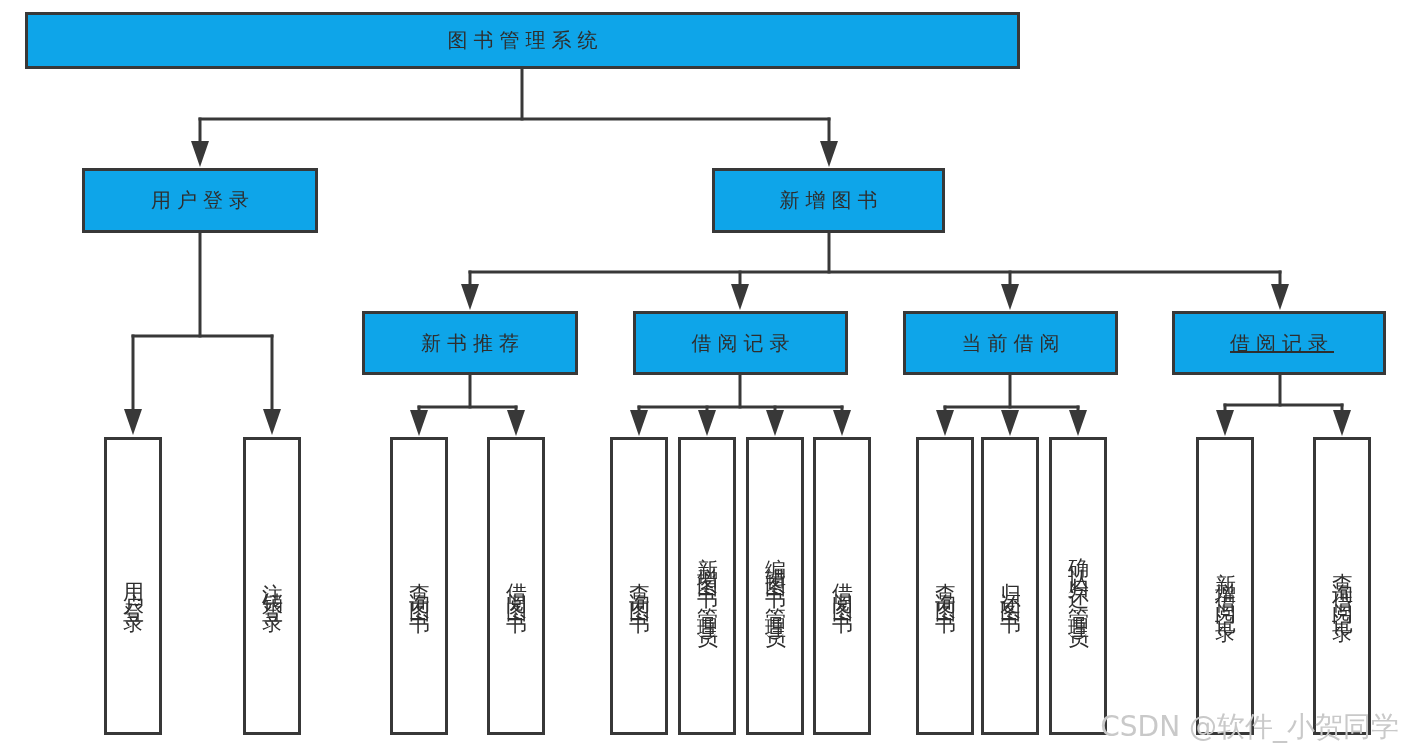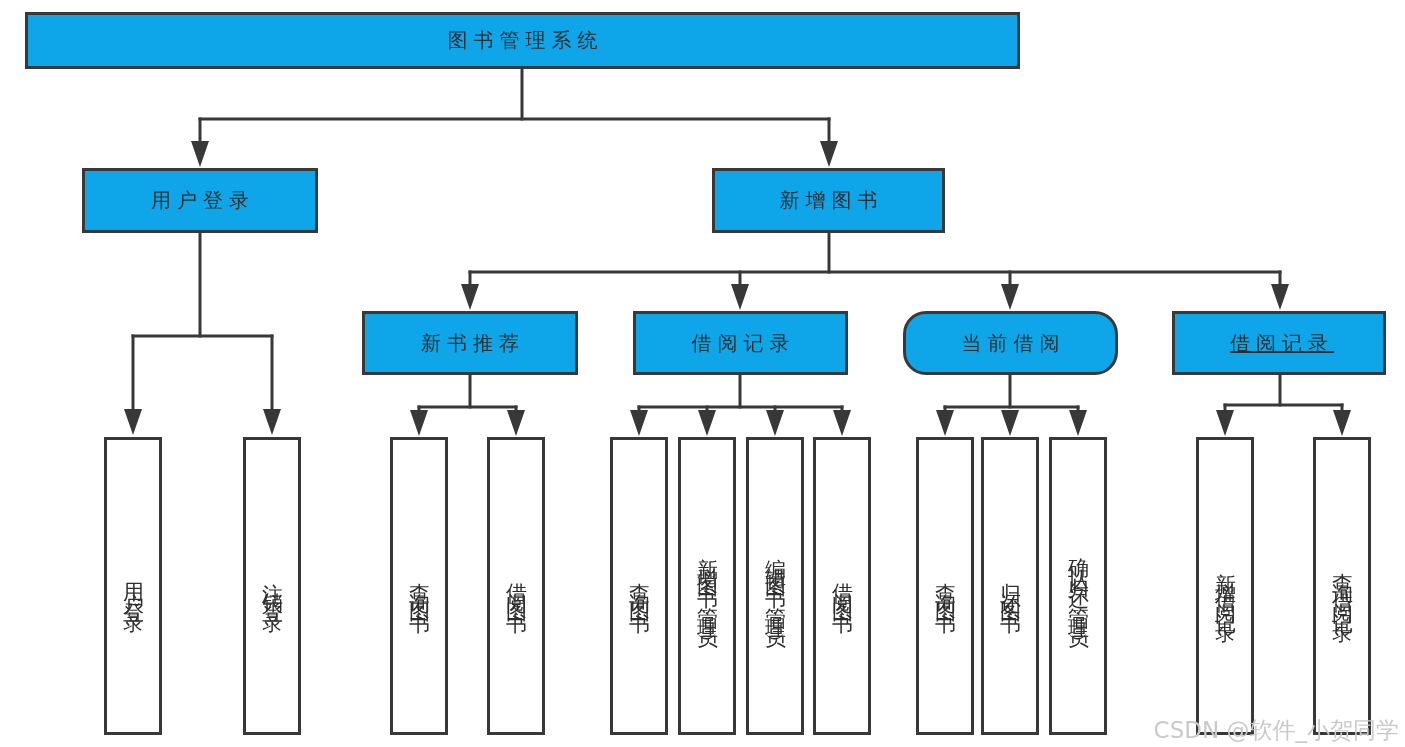--- a/index.html
+++ b/index.html
@@ -56,21 +56,21 @@
     text-orientation:mixed;
     font-size:21px;
     letter-spacing:10px;
     color:var(--text);
     line-height:1;
   }
   .watermark{
     position:absolute;
     right:6px;
     bottom:1px;
-    font-size:23px;
+    font-size:28px;
     color:var(--watermark);
     z-index:5;
     white-space:nowrap;
   }
 </style>
 </head>
 <body>
 
 <div class="stage">
 
@@ -135,21 +135,21 @@
     <polygon points="1333,410 1351,410 1342,436" fill="#383838" stroke="none"></polygon>
   </svg>
 
   <div class="node" style="left:25px;top:12px;width:995px;height:57px;">图书管理系统</div>
 
   <div class="node" style="left:82px;top:168px;width:236px;height:65px;">用户登录</div>
   <div class="node" style="left:712px;top:168px;width:233px;height:65px;">新增图书</div>
 
   <div class="node" style="left:362px;top:311px;width:216px;height:64px;">新书推荐</div>
   <div class="node" style="left:633px;top:311px;width:215px;height:64px;">借阅记录</div>
-  <div class="node" style="left:903px;top:311px;width:215px;height:64px;border-radius:23px;">当前借阅</div>
+  <div class="node" style="left:903px;top:311px;width:215px;height:64px;">当前借阅</div>
   <div class="node" style="left:1172px;top:311px;width:214px;height:64px;text-decoration:underline;">借阅记录</div>
 
   <div class="leaf" style="left:104px;">
     <span>用户登录</span>
   </div>
   <div class="leaf" style="left:243px;">
     <span>注销登录</span>
   </div>
 
   <div class="leaf" style="left:390px;">

